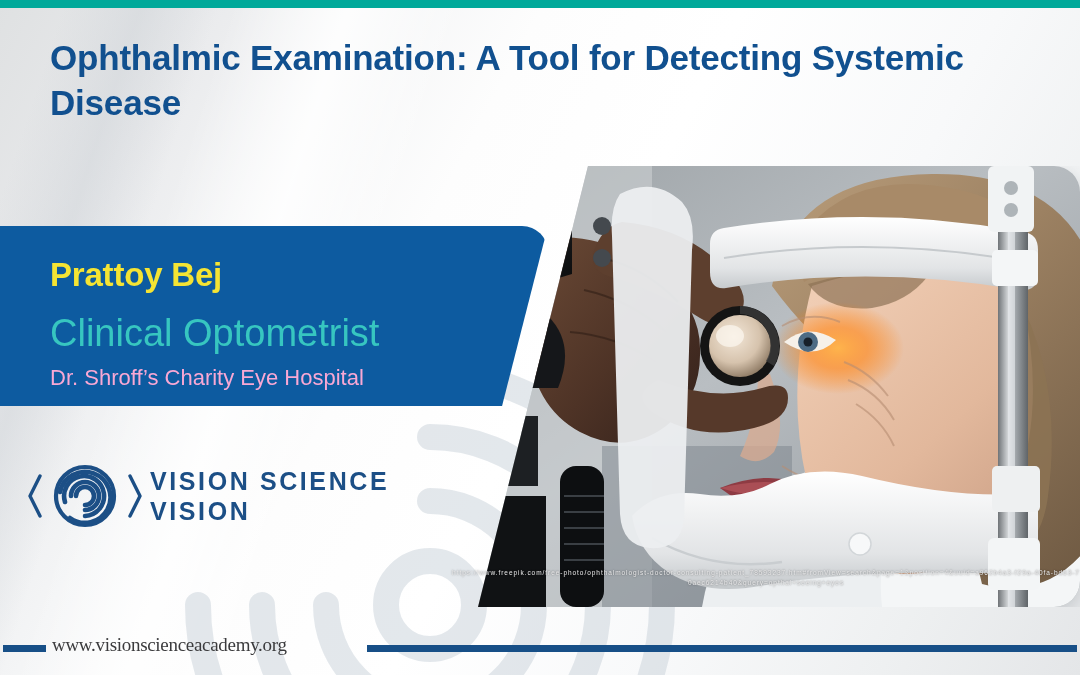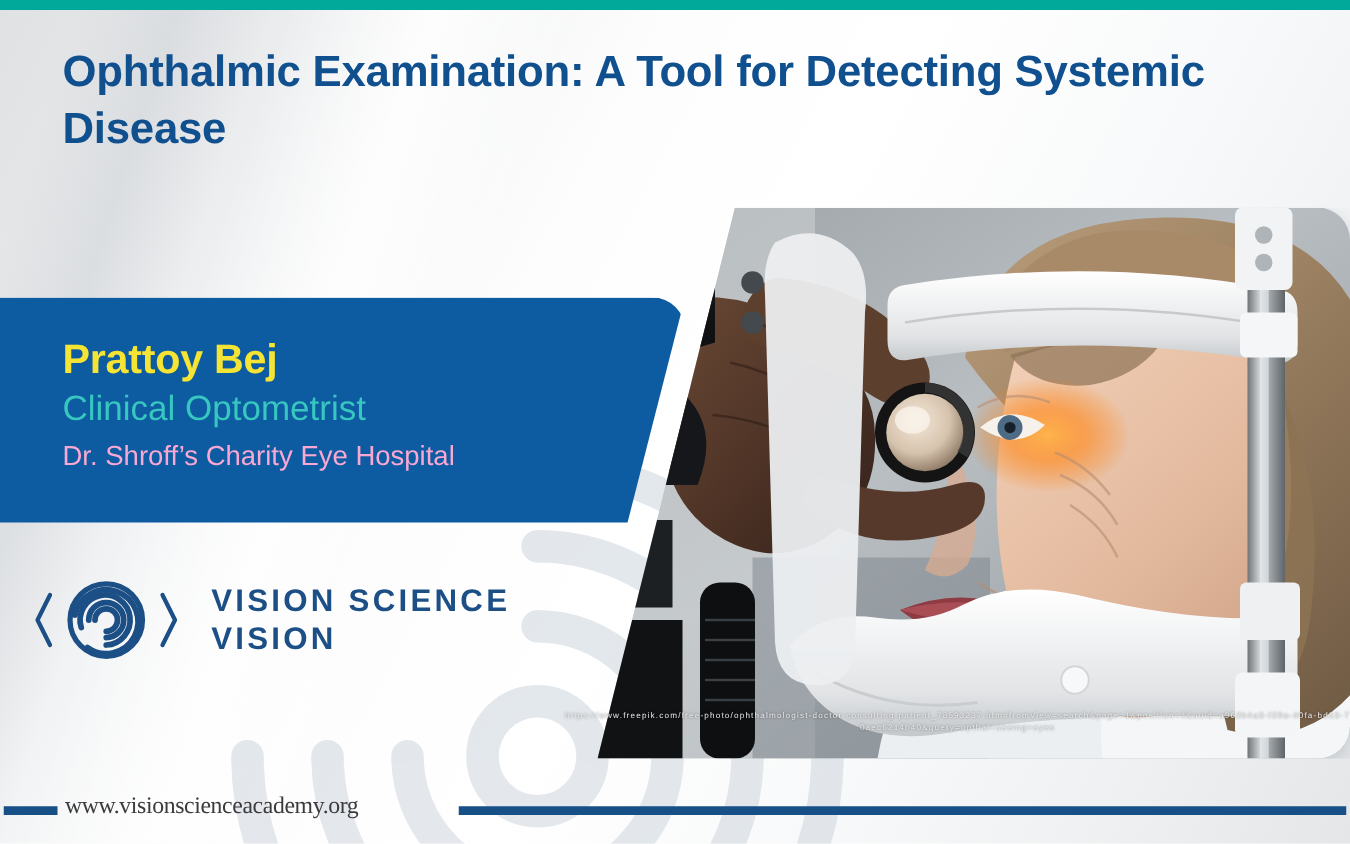--- a/index.html
+++ b/index.html
@@ -23,32 +23,32 @@
   
   .watermark{position:absolute;left:170px;top:345px;width:520px;height:520px;opacity:.5;pointer-events:none;}
   
   .title{
     position:absolute;left:50px;top:36px;width:930px;
     font-size:35px;line-height:1.28;font-weight:bold;letter-spacing:-0.2px;
     color:#11508f;
   }
   
   .panel{
-    position:absolute;left:0px;top:238px;width:548px;height:180px;
+    position:absolute;left:0px;top:226px;width:548px;height:180px;
     background:#0d5ba0;
     border-top-right-radius:26px;
     -webkit-clip-path:polygon(0 0,510px 0,548px 0,500px 188px,0 188px);
             clip-path:polygon(0 0,510px 0,548px 0,500px 188px,0 188px);
   }
   .panel-inner{position:absolute;left:50px;top:30px;}
   .sp-name{font-size:33px;font-weight:bold;color:#f5e433;line-height:1.18;letter-spacing:-0.2px;}
-  .sp-role{font-size:28px;color:#37c6c0;line-height:1.28;margin-top:2px;font-weight:normal;}
+  .sp-role{font-size:38px;color:#37c6c0;line-height:1.28;margin-top:14px;font-weight:normal;}
   .sp-org{font-size:22px;color:#f9a8d4;line-height:1.3;margin-top:6px;font-weight:normal;}
   
-  .logo{position:absolute;left:24px;top:458px;display:flex;align-items:center;gap:23px;}
+  .logo{position:absolute;left:24px;top:458px;display:flex;align-items:center;gap:4px;}
   .logo-mark{width:122px;height:76px;flex:0 0 auto;}
   .logo-text{color:#1c4f86;font-weight:bold;font-size:25px;letter-spacing:2.6px;line-height:1.22;}
   
   .photo{
     position:absolute;left:452px;top:166px;width:628px;height:441px;
     overflow:hidden;border-radius:26px;
     -webkit-clip-path:polygon(136px 0,628px 0,628px 441px,26px 441px);
             clip-path:polygon(136px 0,628px 0,628px 441px,26px 441px);
     box-shadow:0 6px 18px rgba(60,70,80,.20);
   }

